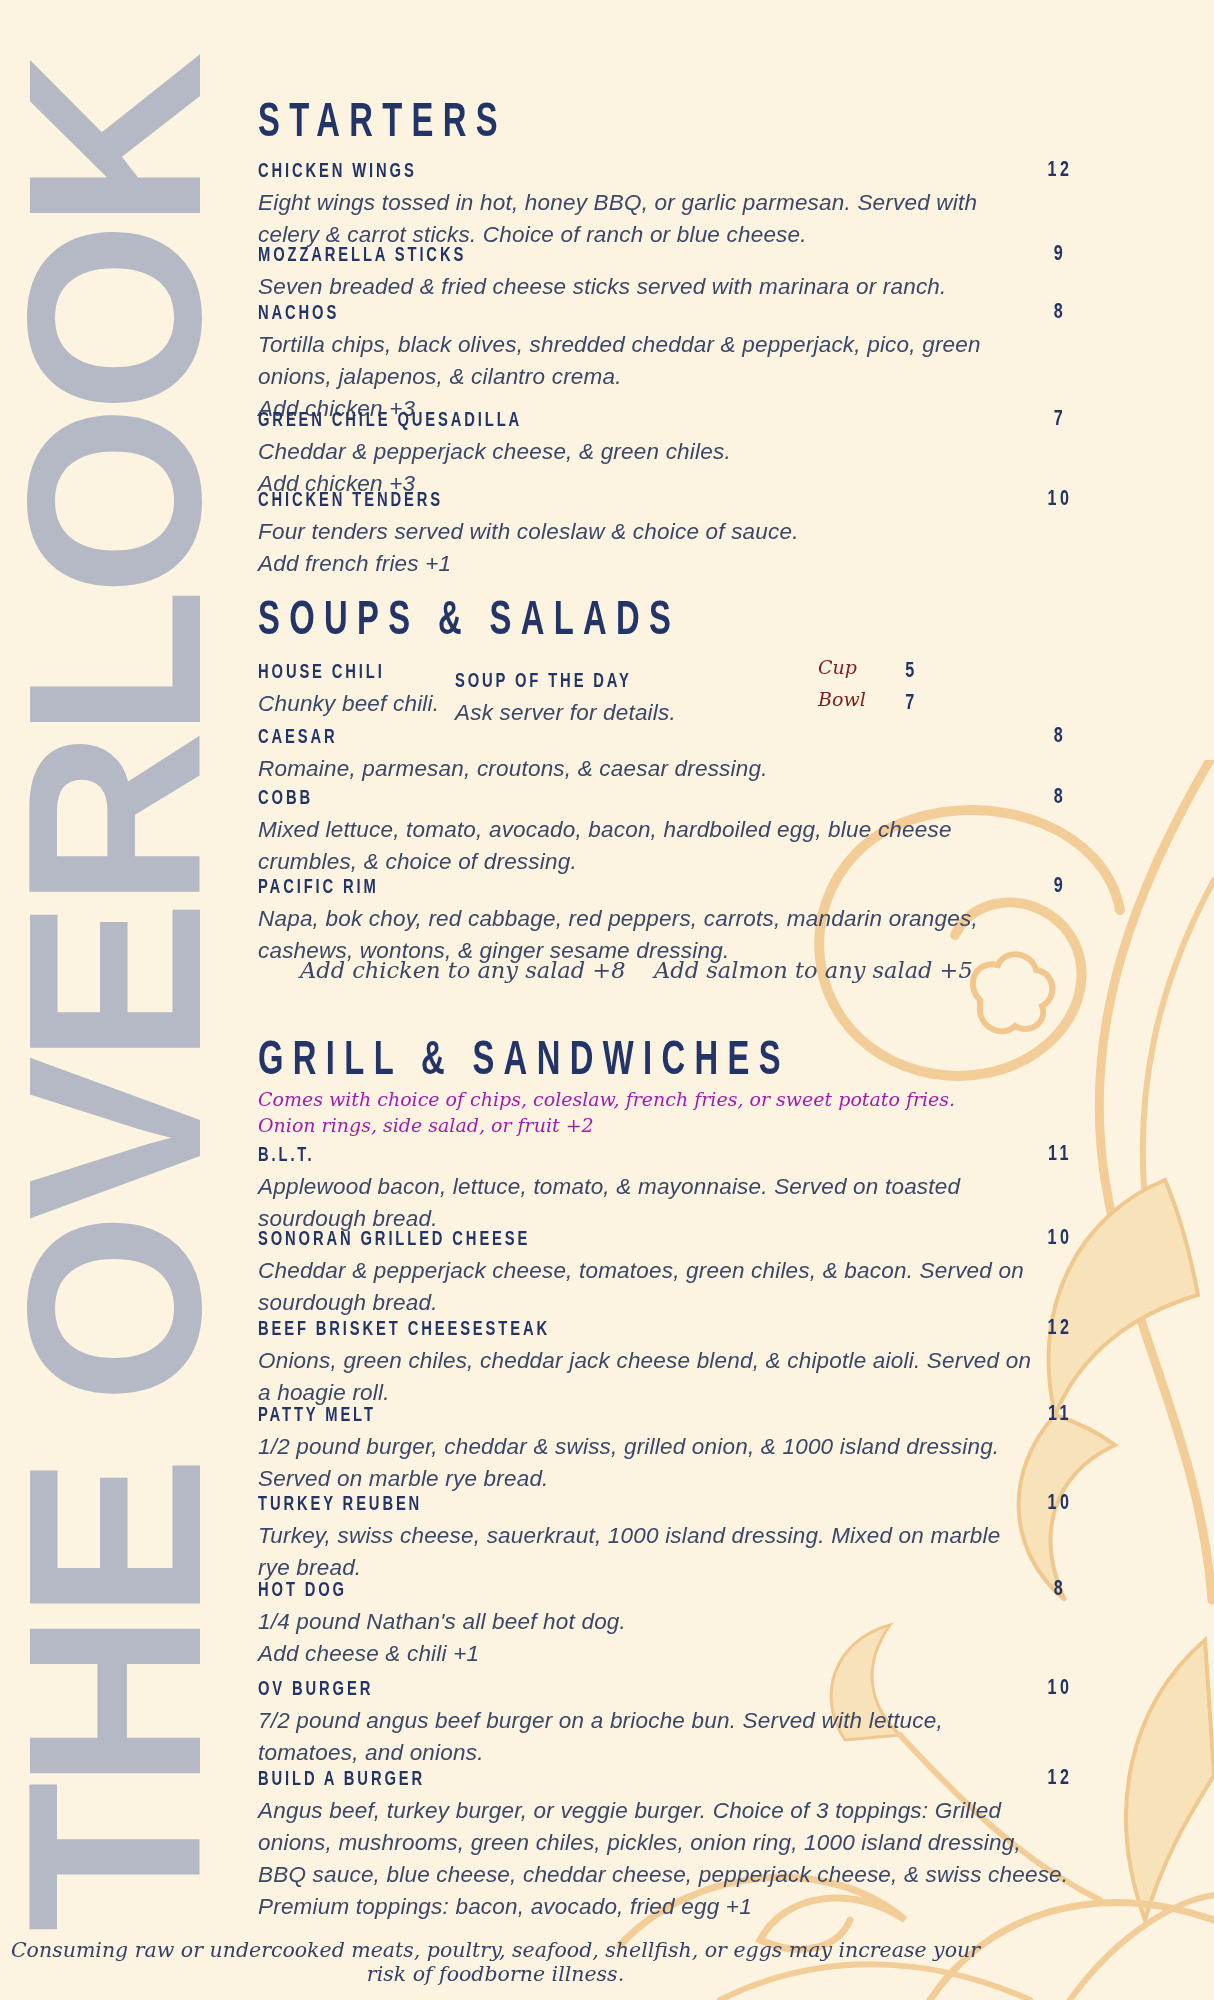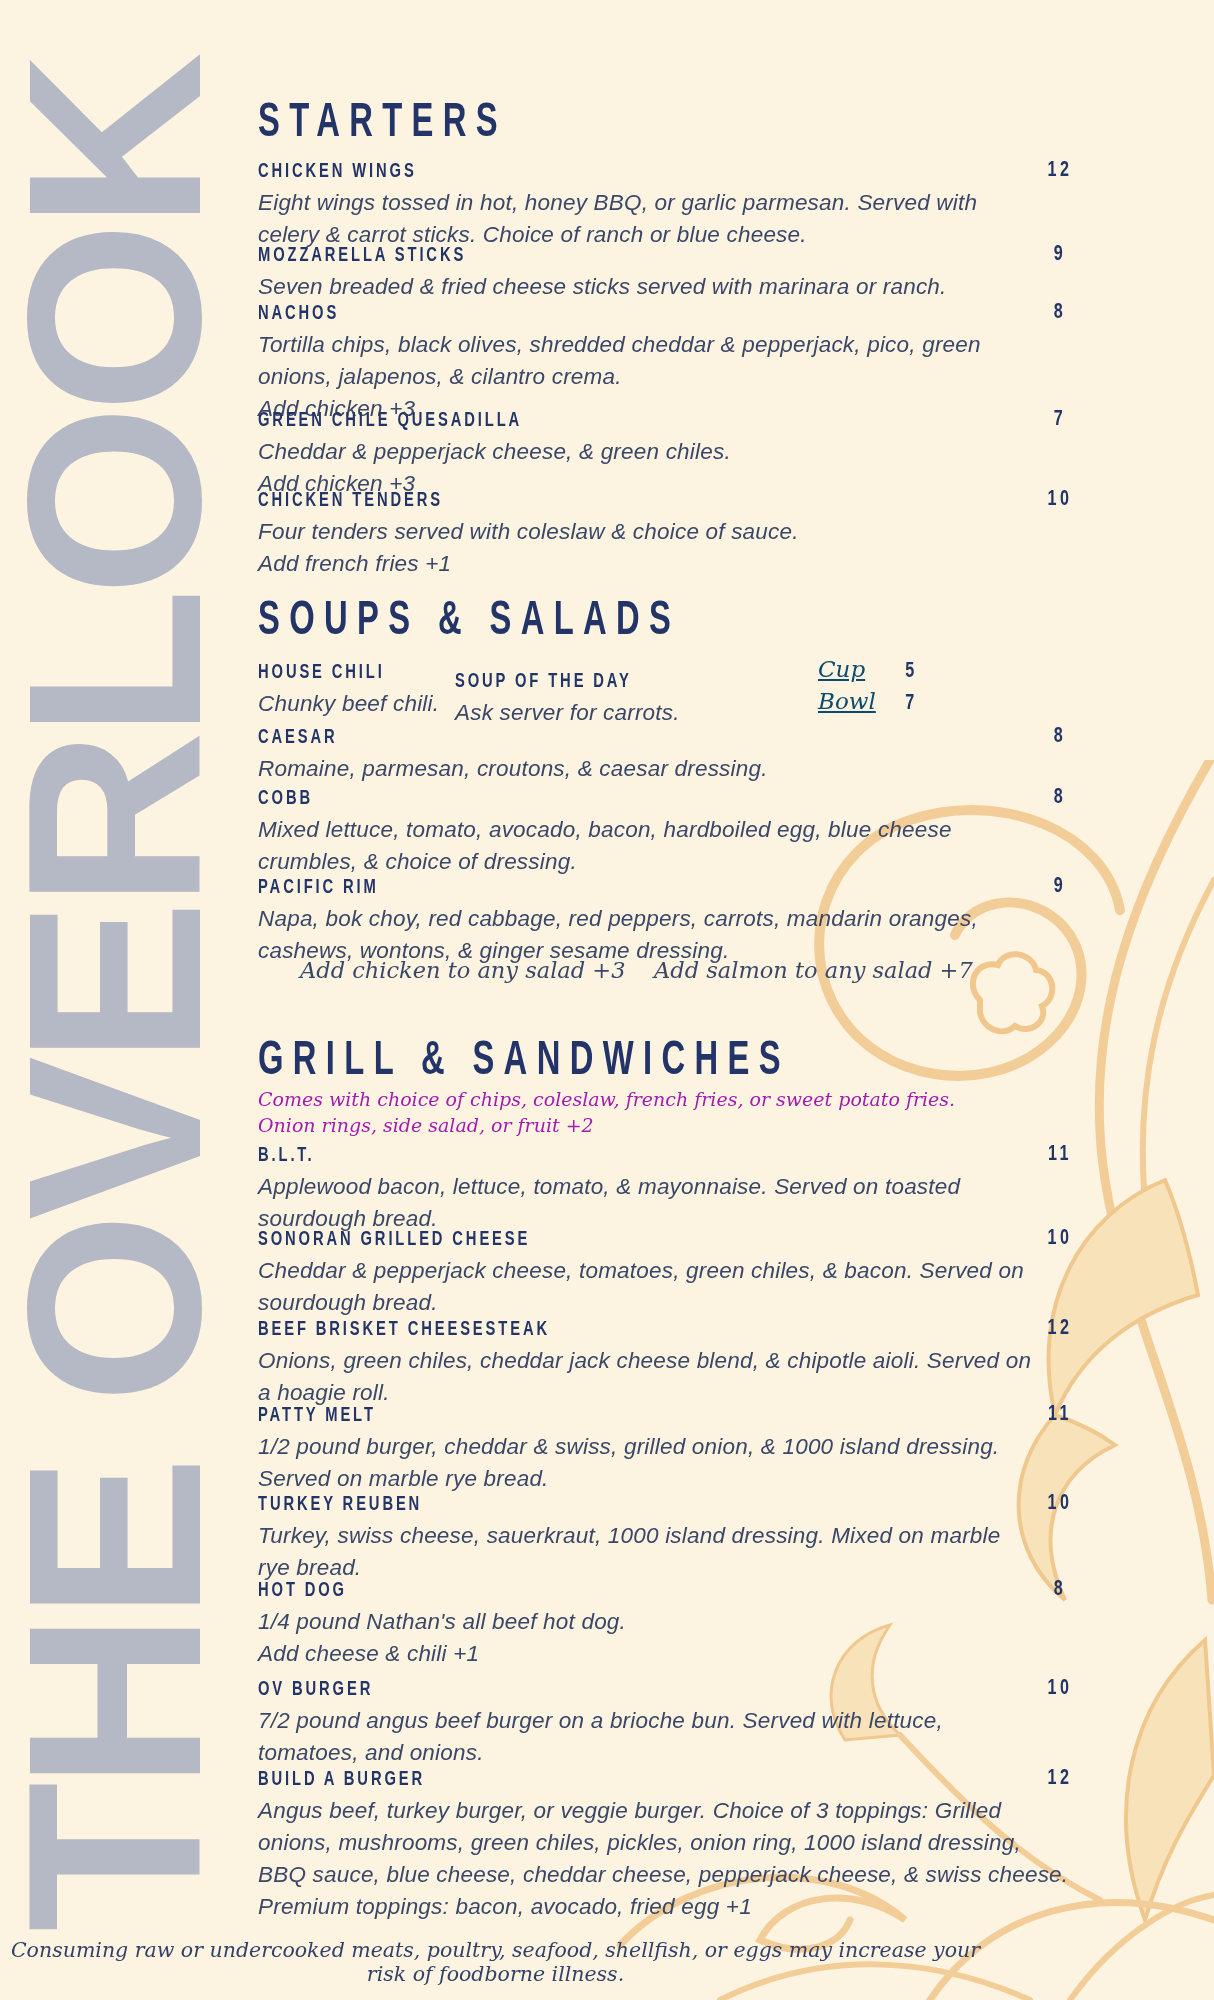--- a/index.html
+++ b/index.html
@@ -40,21 +40,21 @@
   }
   .item-desc {
     margin-top:7px;
     font-family:Liberation Sans, sans-serif; font-style:italic;
     font-size:22.5px; line-height:32px; letter-spacing:0.2px;
     color:#3a4769; white-space:pre;
   }
   .mini-label {
     position:absolute;
     font-family:"DejaVu Serif", serif; font-style:italic;
-    font-size:23px; color:#0c4a6e; line-height:1.1;text-decoration:underline;
+    font-size:19px; color:#7f1d1d; line-height:1.1;
   }
   .mini-price {
     position:absolute; width:60px; text-align:center;
     font-family:"Liberation Sans", sans-serif; font-weight:bold;
     font-size:19px; letter-spacing:3px; color:#223468; line-height:1.1;
     transform:scale(0.85,1.12); transform-origin:50% 0;
   }
   .salad-note {
     position:absolute;
     font-family:"DejaVu Serif", serif; font-style:italic;
@@ -103,31 +103,31 @@
     <div class="item" style="left: 258px; top: 244px;"><span class="item-name">MOZZARELLA STICKS</span><span class="item-price">9</span><div class="item-desc">Seven breaded &amp; fried cheese sticks served with marinara or ranch.</div></div>
     <div class="item" style="left: 258px; top: 302px;"><span class="item-name">NACHOS</span><span class="item-price">8</span><div class="item-desc">Tortilla chips, black olives, shredded cheddar &amp; pepperjack, pico, green
 onions, jalapenos, &amp; cilantro crema.
 Add chicken +3</div></div>
     <div class="item" style="left: 258px; top: 409px;"><span class="item-name">GREEN CHILE QUESADILLA</span><span class="item-price">7</span><div class="item-desc">Cheddar &amp; pepperjack cheese, &amp; green chiles.
 Add chicken +3</div></div>
     <div class="item" style="left: 258px; top: 489px;"><span class="item-name">CHICKEN TENDERS</span><span class="item-price">10</span><div class="item-desc">Four tenders served with coleslaw &amp; choice of sauce.
 Add french fries +1</div></div>
     <div class="section-header" style="left: 258px; top: 594px;">SOUPS &amp; SALADS</div>
     <div class="item" style="left: 258px; top: 661px; width: 360px;"><span class="item-name">HOUSE CHILI</span><div class="item-desc">Chunky beef chili.</div></div>
-    <div class="item" style="left: 455px; top: 670px; width: 360px;"><span class="item-name">SOUP OF THE DAY</span><div class="item-desc">Ask server for carrots.</div></div>
+    <div class="item" style="left: 455px; top: 670px; width: 360px;"><span class="item-name">SOUP OF THE DAY</span><div class="item-desc">Ask server for details.</div></div>
     <div class="mini-label" style="left: 818px; top: 657px;">Cup</div>
     <div class="mini-price" style="left: 881px; top: 659px;">5</div>
     <div class="mini-label" style="left: 818px; top: 689px;">Bowl</div>
     <div class="mini-price" style="left: 881px; top: 691px;">7</div>
     <div class="item" style="left: 258px; top: 726px;"><span class="item-name">CAESAR</span><span class="item-price">8</span><div class="item-desc">Romaine, parmesan, croutons, &amp; caesar dressing.</div></div>
     <div class="item" style="left: 258px; top: 787px;"><span class="item-name">COBB</span><span class="item-price">8</span><div class="item-desc">Mixed lettuce, tomato, avocado, bacon, hardboiled egg, blue cheese
 crumbles, &amp; choice of dressing.</div></div>
     <div class="item" style="left: 258px; top: 876px;"><span class="item-name">PACIFIC RIM</span><span class="item-price">9</span><div class="item-desc">Napa, bok choy, red cabbage, red peppers, carrots, mandarin oranges,
 cashews, wontons, &amp; ginger sesame dressing.</div></div>
-    <div class="salad-note" style="left: 300px; top: 957px;">Add chicken to any salad +3    Add salmon to any salad +7</div>
+    <div class="salad-note" style="left: 300px; top: 957px;">Add chicken to any salad +8    Add salmon to any salad +5</div>
     <div class="section-header" style="left: 258px; top: 1034px;">GRILL &amp; SANDWICHES</div>
     <div class="grill-intro" style="left: 258px; top: 1086px;">Comes with choice of chips, coleslaw, french fries, or sweet potato fries.
 Onion rings, side salad, or fruit +2</div>
     <div class="item" style="left: 258px; top: 1144px;"><span class="item-name">B.L.T.</span><span class="item-price">11</span><div class="item-desc">Applewood bacon, lettuce, tomato, &amp; mayonnaise. Served on toasted
 sourdough bread.</div></div>
     <div class="item" style="left: 258px; top: 1228px;"><span class="item-name">SONORAN GRILLED CHEESE</span><span class="item-price">10</span><div class="item-desc">Cheddar &amp; pepperjack cheese, tomatoes, green chiles, &amp; bacon. Served on
 sourdough bread.</div></div>
     <div class="item" style="left: 258px; top: 1318px;"><span class="item-name">BEEF BRISKET CHEESESTEAK</span><span class="item-price">12</span><div class="item-desc">Onions, green chiles, cheddar jack cheese blend, &amp; chipotle aioli. Served on
 a hoagie roll.</div></div>
     <div class="item" style="left: 258px; top: 1404px;"><span class="item-name">PATTY MELT</span><span class="item-price">11</span><div class="item-desc">1/2 pound burger, cheddar &amp; swiss, grilled onion, &amp; 1000 island dressing.

